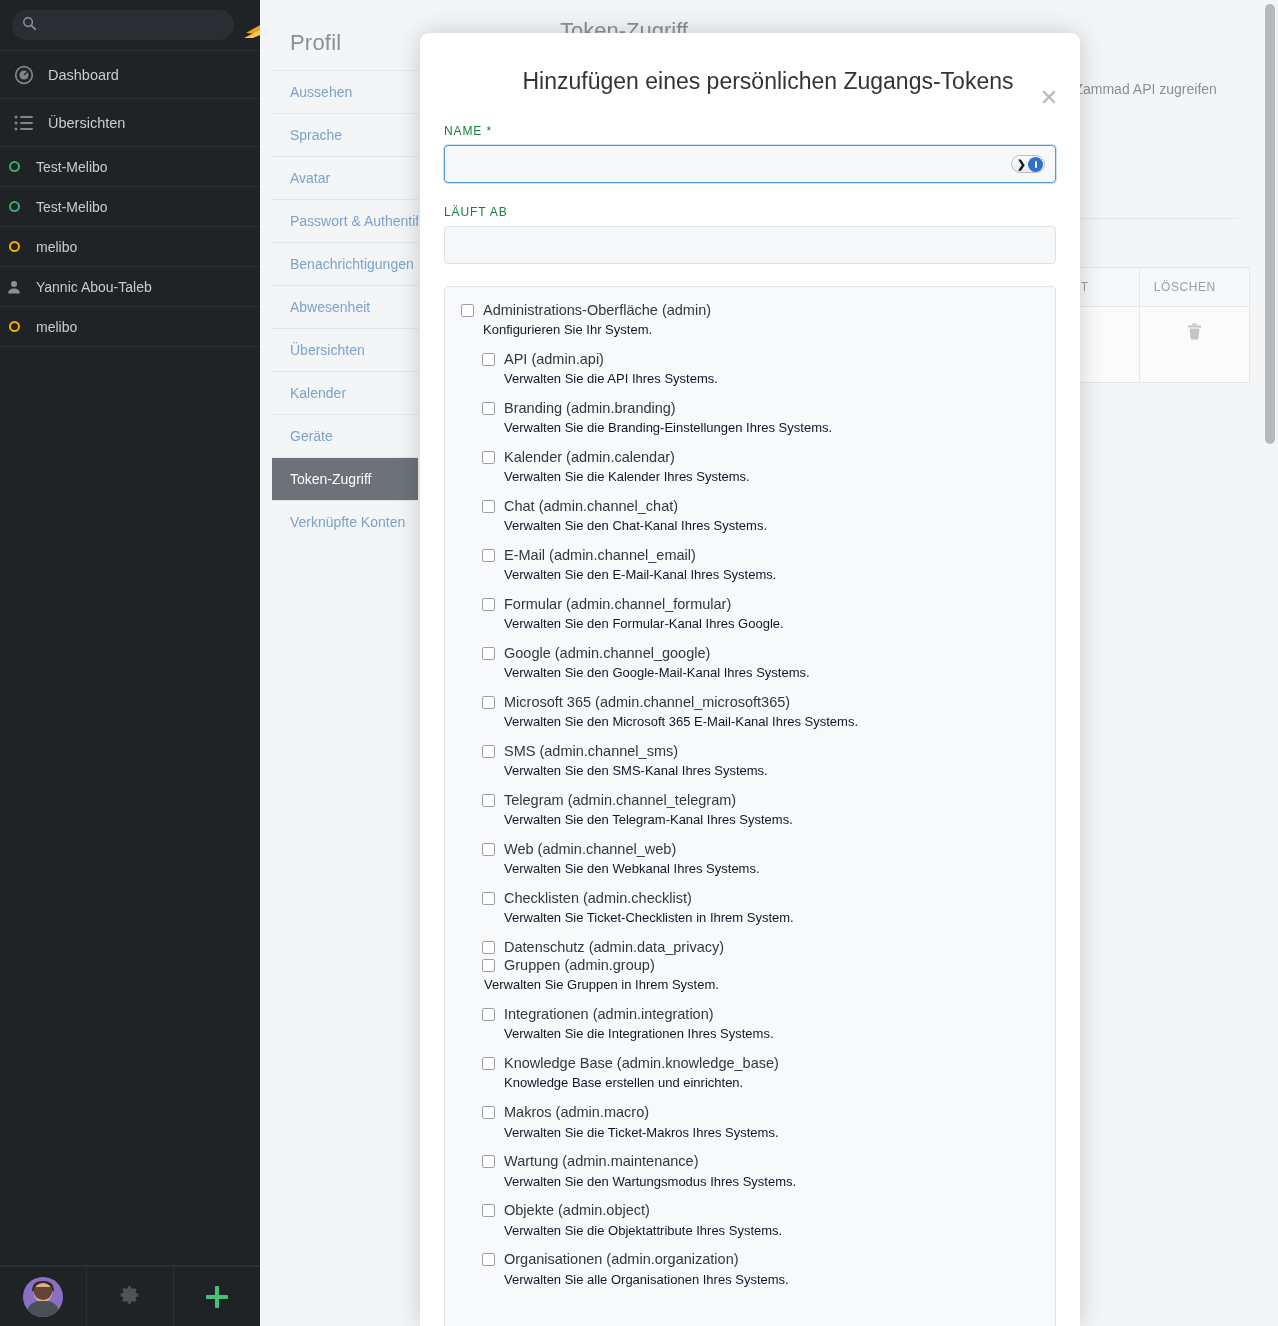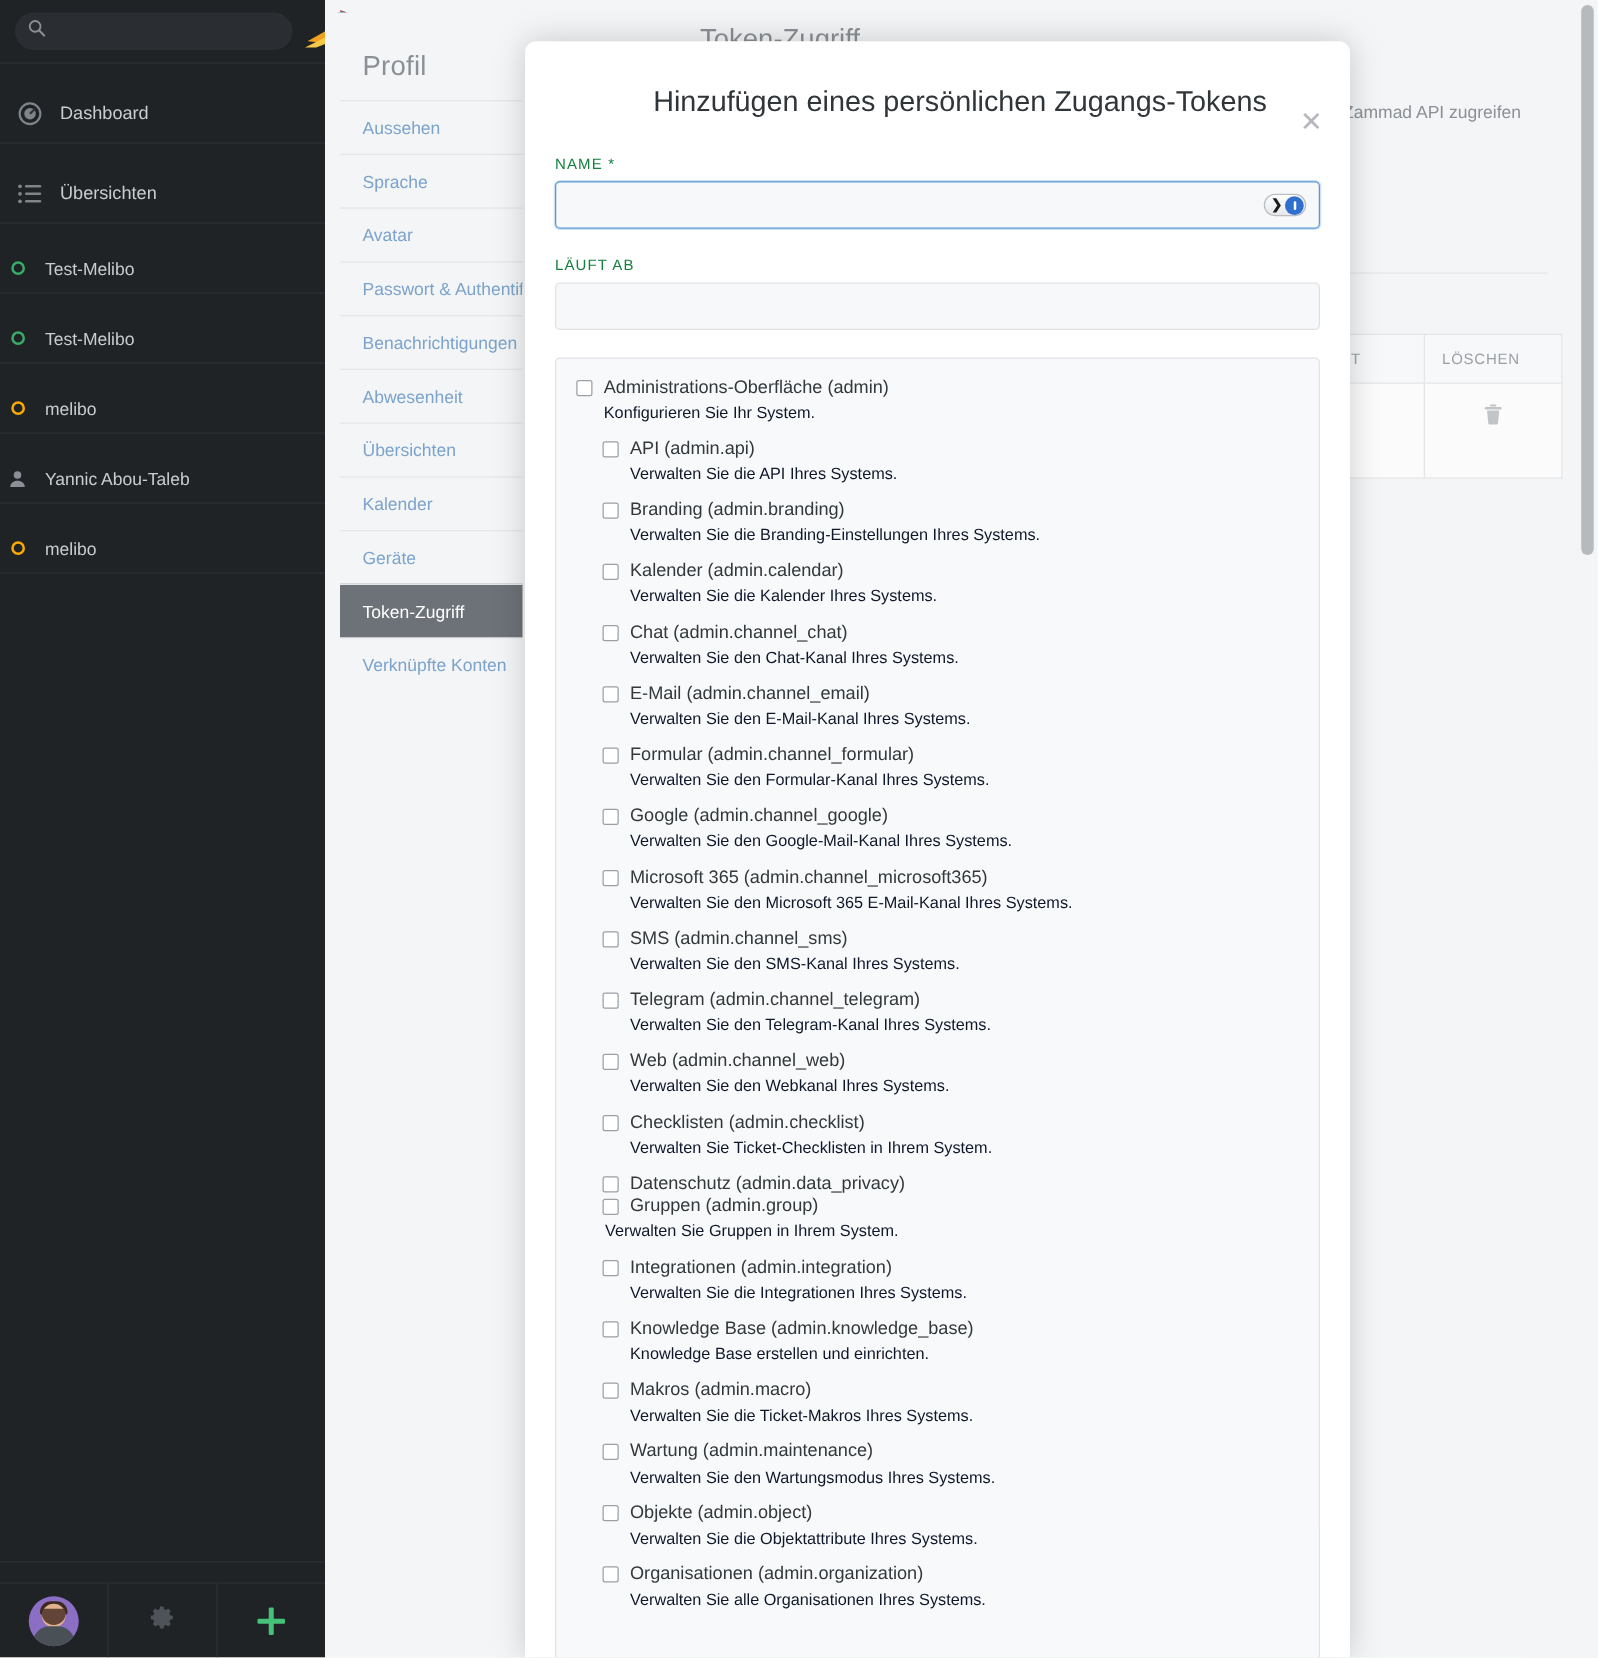--- a/index.html
+++ b/index.html
@@ -12,21 +12,21 @@
     background: #f4f5f6;
   }
   #app { position: relative; width: 1278px; height: 1326px; overflow: hidden; }
 
   
   .sidebar {
     position: absolute; left: 0; top: 0;
     width: 260px; height: 1326px;
     background: #202326;
     color: #c5c9cc;
-    display: flex; flex-direction: column; gap: 16px;
+    display: flex; flex-direction: column;
   }
   .sidebar-top {
     height: 51px; display: flex; align-items: center;
     padding: 0 10px 0 12px; gap: 8px;
     border-bottom: 1px solid #2b2f33;
   }
   .search-box {
     flex: 1; height: 30px; border-radius: 16px;
     background: #2a2e32; display: flex; align-items: center;
     padding: 0 10px; gap: 7px;
@@ -72,21 +72,21 @@
     width:19px; height:13px; border-radius:0 0 10px 10px; background:#4b3227; opacity:.85;}
   .avatar .body { position:absolute; left:50%; bottom:0; transform:translateX(-50%);
     width:34px; height:16px; border-radius:14px 14px 0 0; background:#4a5156;}
   .plus-v, .plus-h { position:absolute; background:#45c178; border-radius:1px;}
   .plus-wrap { position: relative; width: 22px; height: 22px; }
   .plus-v { left: 9px; top: 0; width: 4px; height: 22px; }
   .plus-h { left: 0; top: 9px; width: 22px; height: 4px; }
 
   
   .profile-col {
-    position: absolute; left: 260px; top: 10px;
+    position: absolute; left: 260px; top: 0;
     width: 170px; height: 1184px;
     background: #f4f5f6;
     padding: 12px;
   }
   .profile-title {
     font-size: 22px; color: #8b9096; font-weight: 400;
     padding: 18px 0 14px 18px; letter-spacing: .2px;
   }
   .pnav {
     display: block; font-size: 14px; color: #7ba3cc;
@@ -446,21 +446,21 @@
               <span class="cb"></span>
               <span class="perm-name">E-Mail (admin.channel_email)</span>
             </div>
             <div class="perm-desc" style="margin-left: 43px;">Verwalten Sie den E-Mail-Kanal Ihres Systems.</div>
           </div>
           <div class="perm-row child-row">
             <div class="perm-main child">
               <span class="cb"></span>
               <span class="perm-name">Formular (admin.channel_formular)</span>
             </div>
-            <div class="perm-desc" style="margin-left: 43px;">Verwalten Sie den Formular-Kanal Ihres Systems.</div>
+            <div class="perm-desc" style="margin-left: 43px;">Verwalten Sie den Formular-Kanal Ihres Google.</div>
           </div>
           <div class="perm-row child-row">
             <div class="perm-main child">
               <span class="cb"></span>
               <span class="perm-name">Google (admin.channel_google)</span>
             </div>
             <div class="perm-desc" style="margin-left: 43px;">Verwalten Sie den Google-Mail-Kanal Ihres Systems.</div>
           </div>
           <div class="perm-row child-row">
             <div class="perm-main child">

